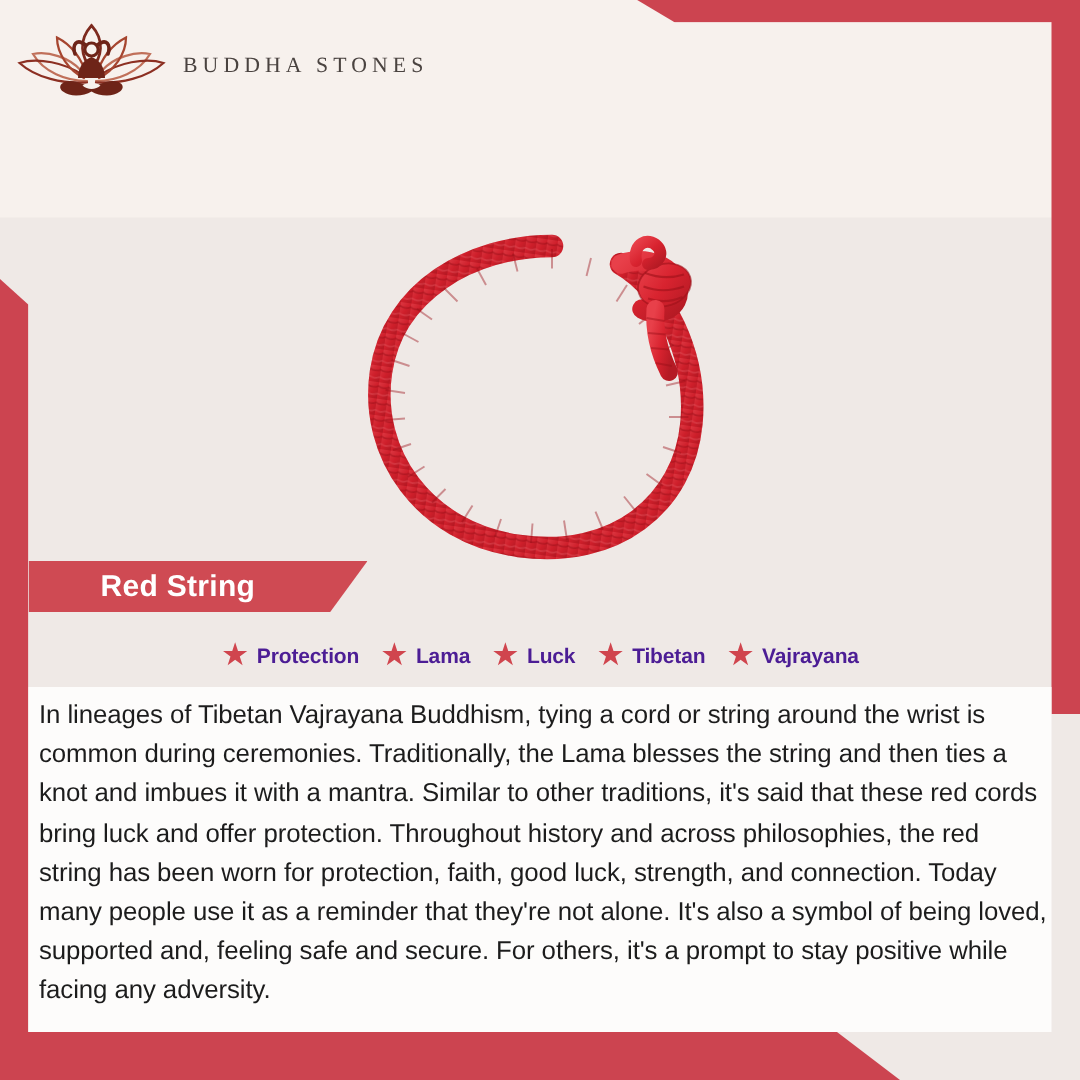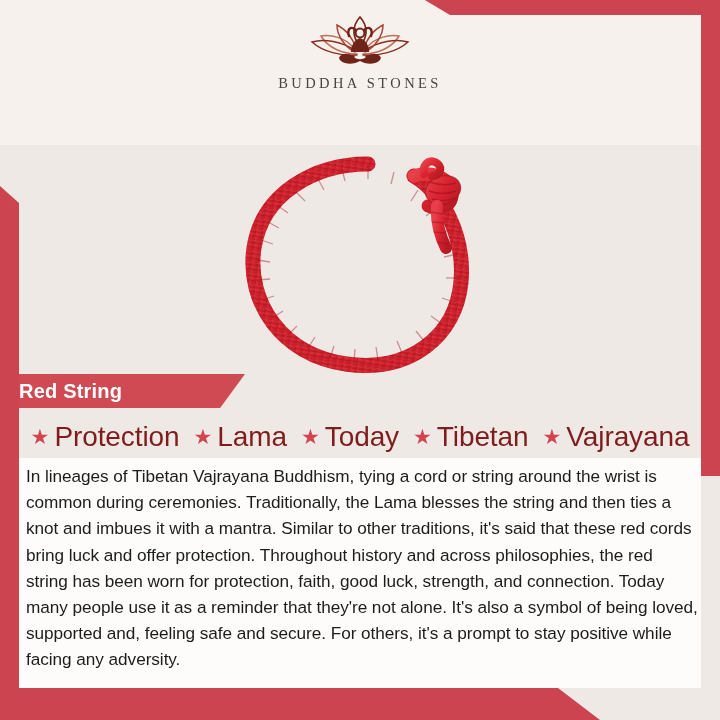--- a/index.html
+++ b/index.html
@@ -66,21 +66,20 @@
     background: #cc4450;
     clip-path: polygon(0 0, 93% 0, 100% 100%, 0 100%);
   }
 
   
   .logo-wrap {
     position: absolute;
     left: 0; top: 14px;
     width: 720px;
     display: flex;
-    flex-direction: column;
     align-items: center;
   }
   .logo-mark { width: 122px; height: 56px; display: block; }
   .logo-word {
     margin-top: 5px;
     font-family: "Liberation Serif", serif;
     font-size: 14.5px;
     letter-spacing: 3.4px;
     color: #4a4340;
     font-weight: 400;
@@ -115,20 +114,21 @@
   .ribbon {
     position: absolute;
     left: 19px; top: 374px;
     width: 226px; height: 34px;
     background: #cf4a53;
     clip-path: polygon(0 0, 100% 0, 89% 100%, 0 100%);
     display: flex;
     align-items: center;
   }
   .ribbon span {
+    margin-left: 48px;
     color: #ffffff;
     font-size: 20px;
     font-weight: bold;
     letter-spacing: 0.2px;
   }
 
   
   .benefits {
     position: absolute;
     left: 19px; top: 419px;
@@ -145,23 +145,23 @@
     padding: 0 5px;
   }
   .benefit .star {
     color: #d0454e;
     font-size: 21px;
     line-height: 1;
     position: relative;
     top: -1px;
   }
   .benefit .blabel {
-    color: #7f1d1d;
-    font-size: 28px;
-    font-weight: normal;
+    color: #4c1d95;
+    font-size: 14px;
+    font-weight: bold;
     white-space: nowrap;
     letter-spacing: -0.1px;
   }
 
   
   .copy-panel {
     position: absolute;
     left: 19px; top: 458px;
     width: 682px; height: 230px;
     background: #fdfcfb;
@@ -302,21 +302,21 @@
     <div class="benefit">
       <span class="star">★</span>
       <span class="blabel">Protection</span>
     </div>
     <div class="benefit">
       <span class="star">★</span>
       <span class="blabel">Lama</span>
     </div>
     <div class="benefit">
       <span class="star">★</span>
-      <span class="blabel">Today</span>
+      <span class="blabel">Luck</span>
     </div>
     <div class="benefit">
       <span class="star">★</span>
       <span class="blabel">Tibetan</span>
     </div>
     <div class="benefit">
       <span class="star">★</span>
       <span class="blabel">Vajrayana</span>
     </div>
   </div>

